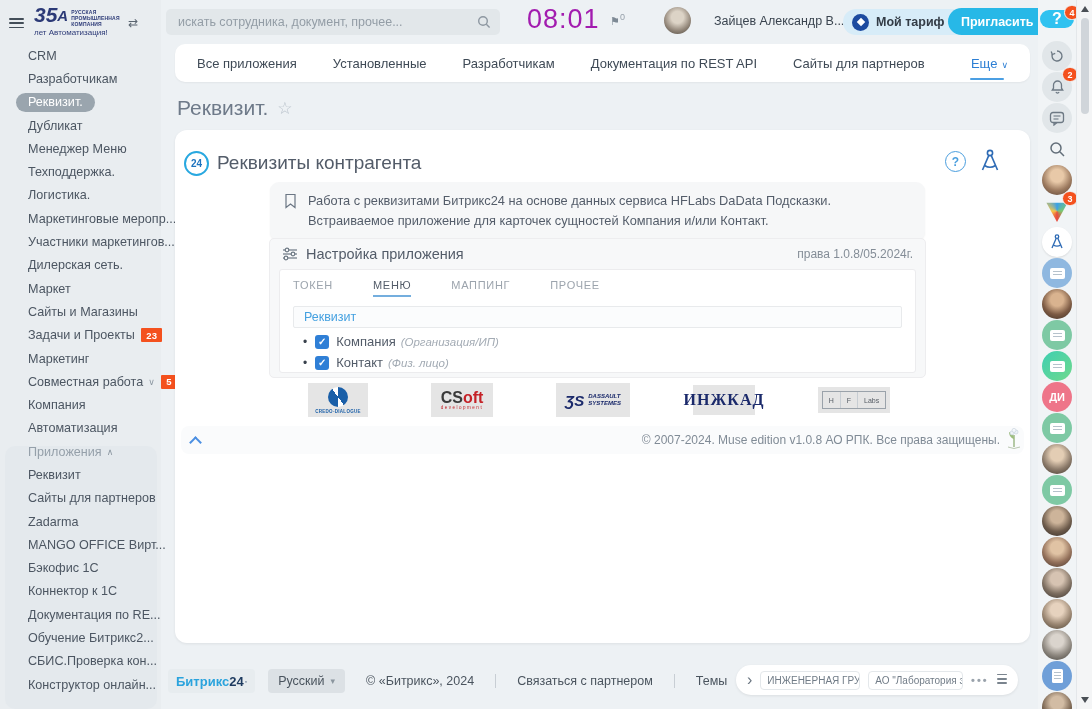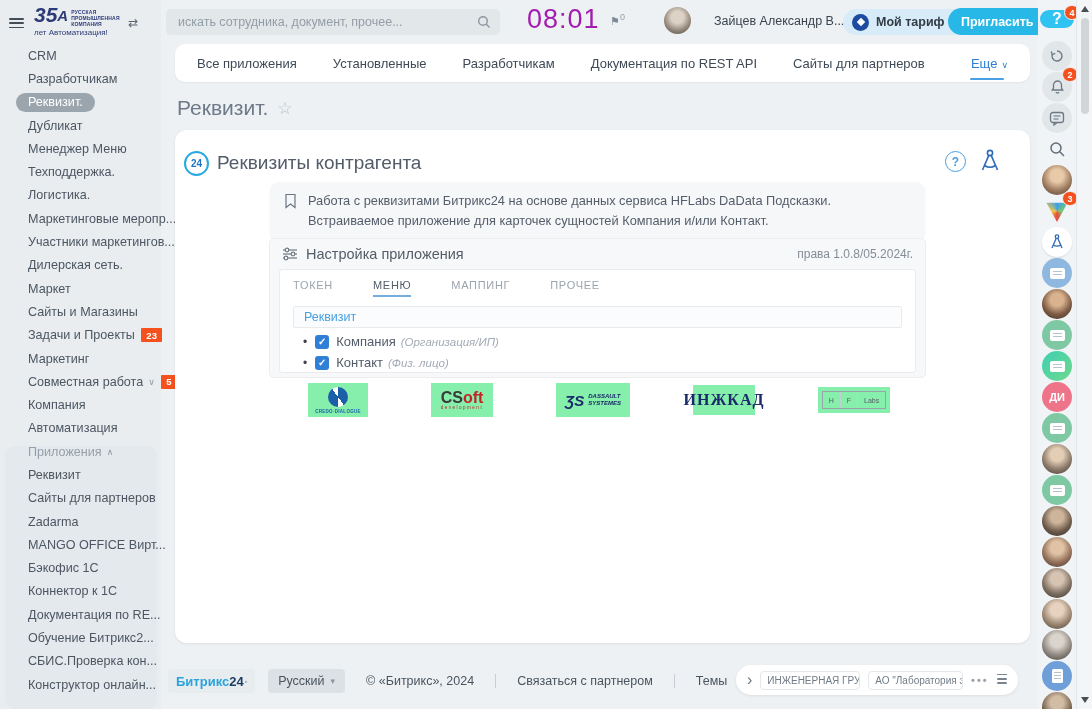--- a/index.html
+++ b/index.html
@@ -76,21 +76,21 @@
   .set-tab{font-size:11px;letter-spacing:.7px;color:#9ca4ad;padding-bottom:4px;cursor:pointer}
   .set-tab.active{color:#535c69;border-bottom:2px solid #74aede}
   .section-bar{margin-top:9px;border:1px solid #e8eaec;background:#fbfcfd;border-radius:2px;padding:3px 10px;font-size:12.5px;color:#45a1e0;cursor:pointer}
   .opt{display:flex;align-items:center;margin:6px 0 0 10px}
   .opt .dot{color:#39424d;font-size:12px;margin-right:8px}
   .cb{width:14px;height:14px;background:#2f7fd6;border-radius:3px;color:#fff;font-size:10px;font-weight:bold;display:inline-flex;align-items:center;justify-content:center;cursor:pointer}
   .opt-label{font-size:13px;color:#535c69;margin-left:7px}
   .opt-hint{font-size:11.5px;font-style:italic;color:#a3abb4;margin-left:5px}
 
   .logos{position:absolute;left:133px;top:252px;width:582px;display:flex;justify-content:space-between;align-items:center;height:36px}
-  .plogo{background:#86efac;display:flex;flex-direction:column;align-items:center;justify-content:center;cursor:pointer}
+  .plogo{background:#e5e5e5;display:flex;flex-direction:column;align-items:center;justify-content:center;cursor:pointer}
   .credo-circle{width:20px;height:20px;border-radius:50%;background:conic-gradient(#1a5fa8 0 40%,#fff 40% 50%,#1a5fa8 50% 90%,#fff 90%)}
   .credo-name{font-size:4.5px;color:#1a5fa8;letter-spacing:.3px;margin-top:2px;font-weight:bold}
   .csoft-name{font-size:16px;font-weight:bold;color:#3a3a3a;line-height:15px}
   .csoft-name b{color:#c42127}
   .csoft-sub{font-size:4.5px;color:#c42127;letter-spacing:1.5px}
   .ds-wrap{display:flex;align-items:center;gap:4px}
   .ds-glyph{font-size:15px;font-weight:bold;font-style:italic;color:#1b2a6b}
   .ds-lines{font-size:6px;font-weight:bold;font-style:italic;color:#1b2a6b;line-height:7px}
   .inzh-name{font-family:"Liberation Serif",serif;font-size:16px;font-weight:bold;color:#1b2a6b;letter-spacing:1px}
   .hf-box{display:flex;border:1px solid #9aa2aa;height:18px}
@@ -379,20 +379,34 @@
       </div>
       <div class="plogo" style="width:72px;height:26px">
         <span class="hf-box">
           <span class="hf-cell">H</span>
           <span class="hf-cell">F</span>
           <span class="hf-cell">Labs</span>
         </span>
       </div>
     </div>
 
+    <div class="card-footer">
+      <span class="chev-up"></span>
+      <span class="card-copy">
+        <span>© 2007-2024. Muse edition v1.0.8 АО РПК. Все права защищены.</span>
+        <svg class="plant" width="20" height="22" viewBox="0 0 20 22">
+            <line x1="10" y1="20" x2="10" y2="8" stroke="#86a86b" stroke-width="1.2"></line>
+            <path d="M10 12 C6 11 5 7 5 5 C8.5 6 10 9 10 12z" fill="#9cbd7b"></path>
+            <circle cx="8" cy="6" r="2" fill="#eef3f8" stroke="#c3ceda" stroke-width=".6"></circle>
+            <circle cx="12" cy="5" r="2" fill="#eef3f8" stroke="#c3ceda" stroke-width=".6"></circle>
+            <circle cx="10" cy="3.4" r="2" fill="#f4f7fa" stroke="#c3ceda" stroke-width=".6"></circle>
+            <path d="M4 20 q6 3 12 0" fill="none" stroke="#b9c6b0" stroke-width="1"></path>
+          </svg>
+      </span>
+    </div>
   </div>
 
   <div class="bottombar">
     <div class="b24chip">
         <span class="p1">Битрикс</span>
         <span class="p2">24</span>
         <sup>◦</sup>
       </div>
     <div class="langchip">
         <span>Русский</span>

